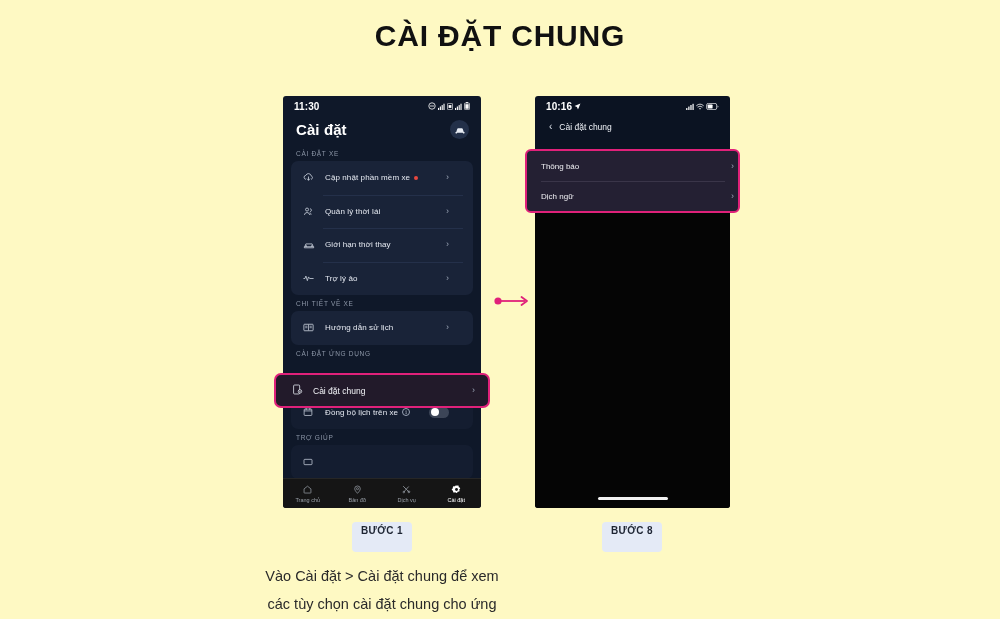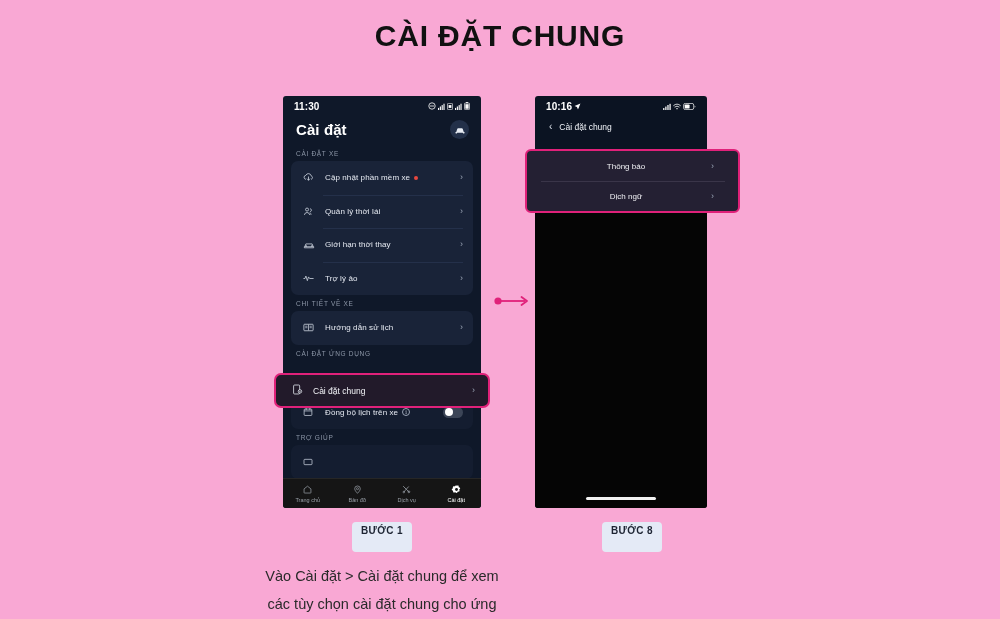--- a/index.html
+++ b/index.html
@@ -2,39 +2,39 @@
 <html><head>
 <meta charset="utf-8">
 <style>
   * { box-sizing: border-box; margin: 0; padding: 0; }
   html, body {
     width: 1000px; height: 619px;
     background: #ffffff;
     font-family: "Liberation Sans", sans-serif;
     overflow: hidden;
   }
-  .page { position: relative; width: 1000px; height: 619px; background:#f9a8d4; }
+  .page { position: relative; width: 1000px; height: 619px; background:#fef9c3; }
 
   
   .page-title {
     position:absolute; top:19px; left:0; width:1000px;
     text-align:center;
     font-size:30px; font-weight:700; letter-spacing:0.8px;
     color:#111111;
   }
 
   
   .phone {
     position:absolute;
     background:#0e1626;
     overflow:hidden;
     border-radius:3px;
   }
   #phone1 { left:283px; top:96px; width:198px; height:412px; background:#0f1829; }
-  #phone2 { left:535px; top:96px; width:172px; height:412px; background:#0b1322; }
+  #phone2 { left:535px; top:96px; width:195px; height:412px; background:#0b1322; }
 
   
   .statusbar {
     position:relative; height:20px; width:100%;
     display:flex; align-items:center; justify-content:space-between;
     padding:0 11px;
     color:#ffffff;
     font-size:8px; font-weight:700;
   }
   .sb-time { font-size:10px; letter-spacing:0.1px; display:flex; align-items:center; gap:2px; }
@@ -59,21 +59,21 @@
   }
 
   
   .card {
     margin:0 8px; background:#192338; border-radius:7px; overflow:hidden;
   }
   .card.dark { background:#141d30; }
   .row {
     position:relative;
     display:flex; align-items:center;
-    height:33.5px; padding:0 10px 0 11px;
+    height:33.5px; padding:0 24px 0 11px;
   }
   .row + .row::before {
     content:""; position:absolute; left:32px; right:10px; top:0;
     height:1px; background:#24304a;
   }
   .row .ric { width:16px; display:flex; align-items:center; justify-content:flex-start; flex:0 0 16px; }
   .row .rlabel {
     flex:1; color:#e6eaf2; font-size:8px; margin-left:7px;
     display:flex; align-items:center; gap:4px; letter-spacing:0.1px;
   }
@@ -103,21 +103,21 @@
     display:flex; align-items:center;
     padding:0 13px 0 15px;
   }
   #hl1 { left:274px; top:373px; width:216px; height:35px; }
   #hl2 {
     left:525px; top:149px; width:215px; height:64px;
     background:#242033; padding:0; flex-direction:column; border-radius:6px;
   }
   .hl-row {
     position:relative; width:100%; height:31.5px;
-    display:flex; align-items:center; padding:0 24px 0 14px;text-align:center;
+    display:flex; align-items:center; padding:0 4px 0 14px;
   }
   .hl-row + .hl-row::before {
     content:""; position:absolute; left:14px; right:13px; top:0;
     height:1px; background:#3a3549;
   }
   .hl-row .hr-label { flex:1; color:#f0f0f4; font-size:8px; }
 
   
   .bottomnav {
     position:absolute; left:0; bottom:0; width:100%; height:30px;

